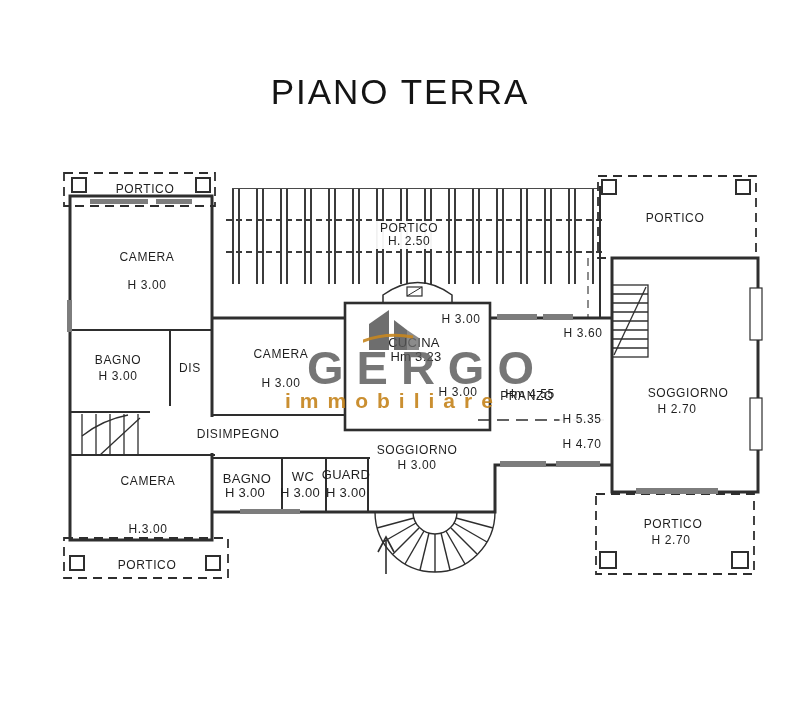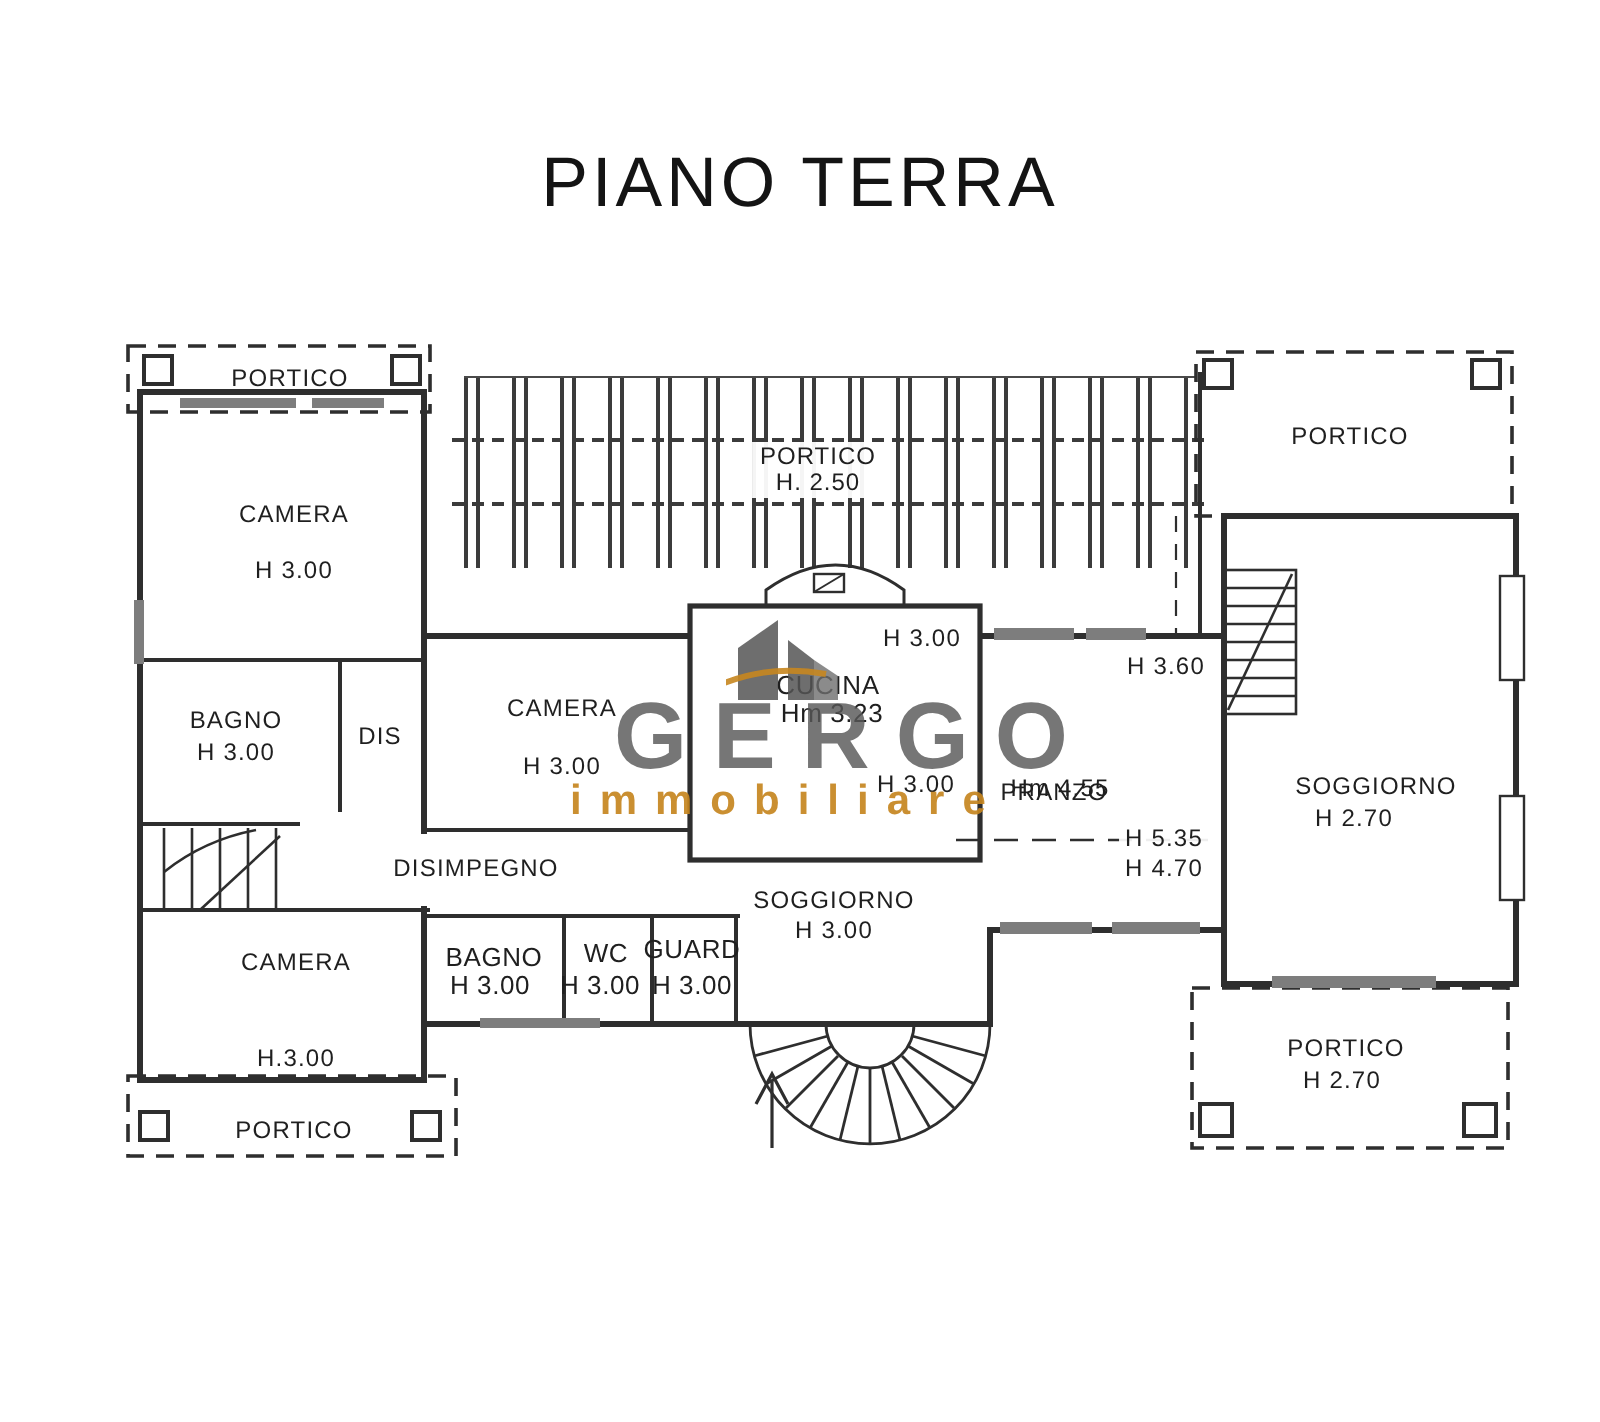--- a/index.html
+++ b/index.html
@@ -157,21 +157,21 @@
   <div class="lbl" style="left:147px;top:559px">PORTICO</div>
 
   <div class="lbl" style="left:281px;top:348px">CAMERA</div>
   <div class="lbl" style="left:281px;top:377px">H 3.00</div>
   <div class="lbl sm" style="left:414px;top:336px">CUCINA</div>
   <div class="lbl sm" style="left:416px;top:350px">Hm 3.23</div>
 
   <div class="lbl bg" style="left:461px;top:313px">H 3.00</div>
   <div class="lbl bg" style="left:583px;top:327px">H 3.60</div>
   <div class="lbl bg" style="left:582px;top:413px">H 5.35</div>
-  <div class="lbl bg" style="left:582px;top:428px">H 4.70</div>
+  <div class="lbl bg" style="left:582px;top:438px">H 4.70</div>
   <div class="lbl bg" style="left:458px;top:386px">H 3.00</div>
 
   <div class="lbl" style="left:527px;top:390px">PRANZO</div>
   <div class="lbl" style="left:530px;top:388px">Hm 4.55</div>
   <div class="lbl" style="left:417px;top:444px">SOGGIORNO</div>
   <div class="lbl" style="left:417px;top:459px">H 3.00</div>
 
   <div class="lbl sm" style="left:247px;top:472px">BAGNO</div>
   <div class="lbl sm" style="left:245px;top:486px">H 3.00</div>
   <div class="lbl sm" style="left:303px;top:470px">WC</div>

